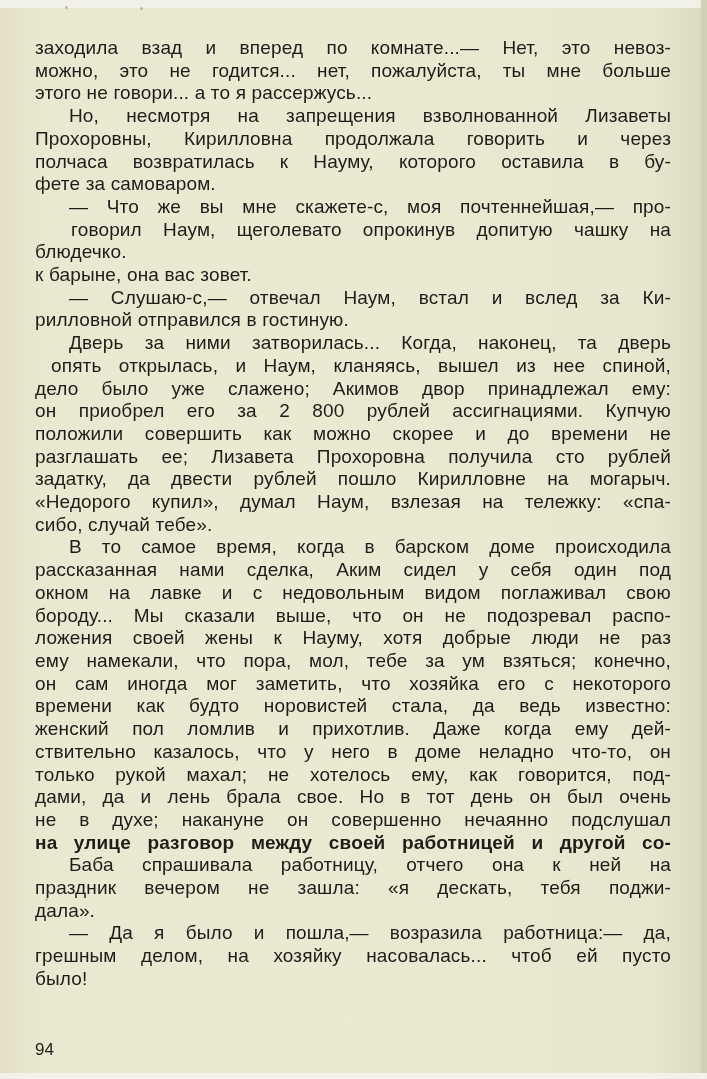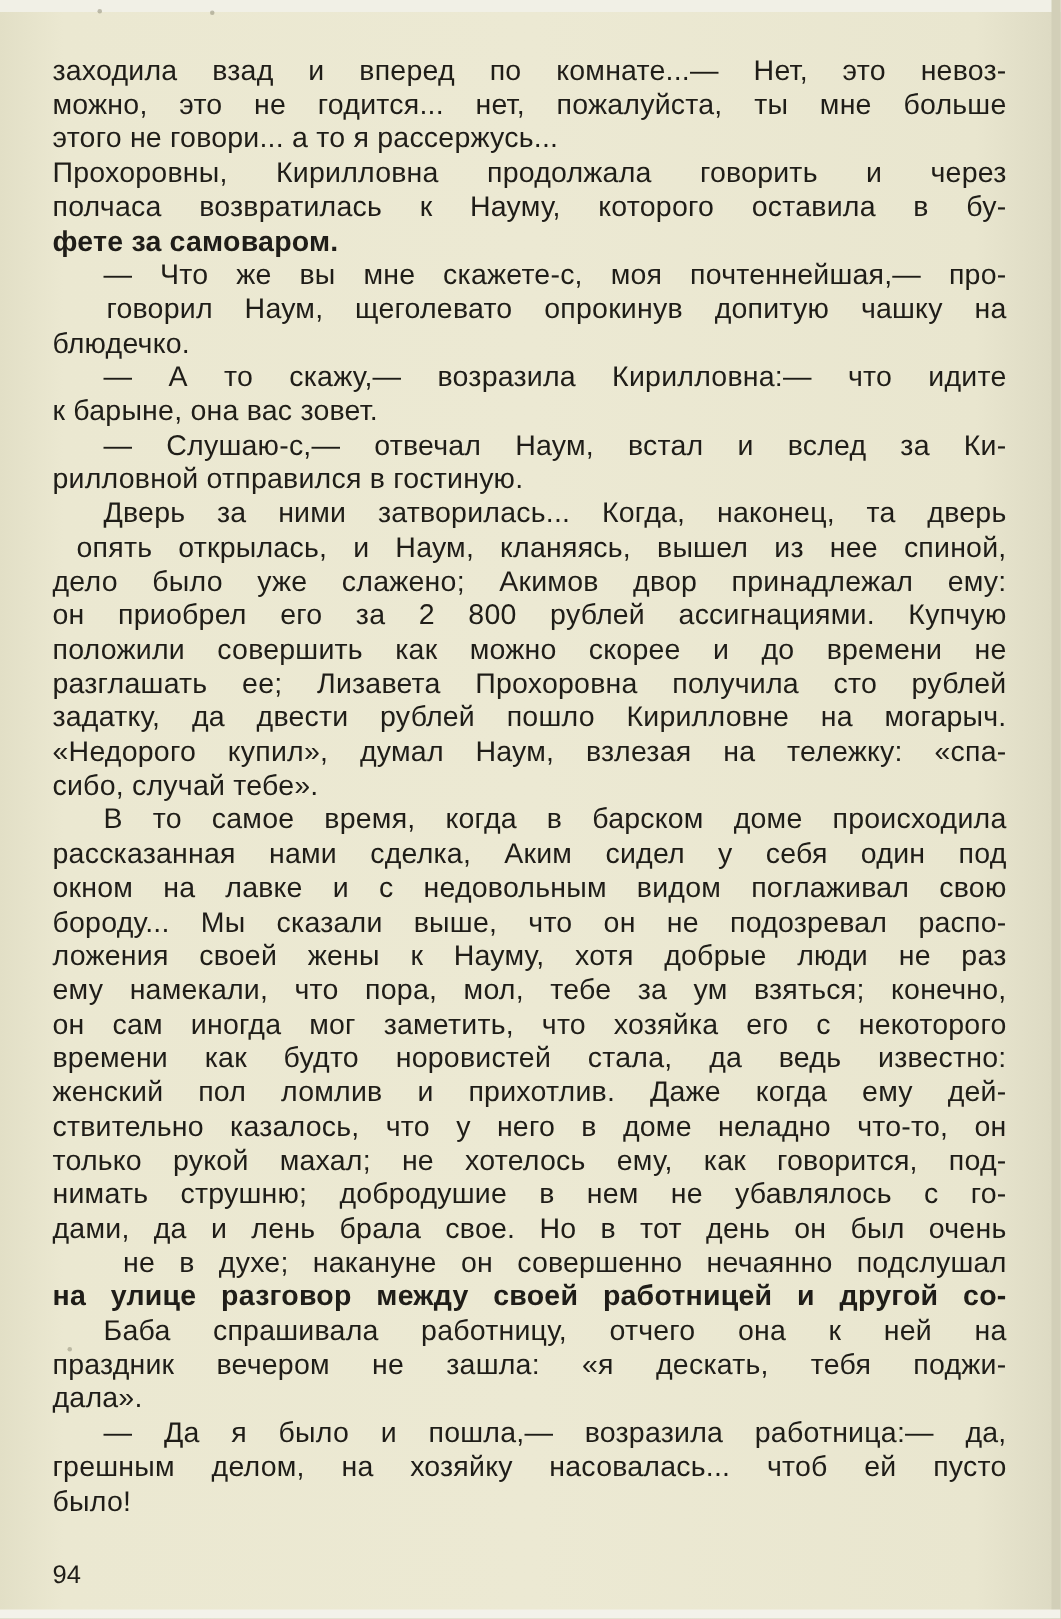--- a/index.html
+++ b/index.html
@@ -54,27 +54,27 @@
 
   <span class="speck" style="left:65px; top:6px;"></span>
   <span class="speck" style="left:140px; top:7px;"></span>
   <span class="speck" style="left:45px; top:898px;"></span>
 
   <div class="text-block" id="text-block">
 
     <span class="line" style="text-align: left;"><span style="white-space: nowrap; word-spacing: 0px;">заходила взад и вперед по комнате...— Нет, это невоз-</span></span>
     <span class="line" style="text-align: left;"><span style="white-space: nowrap; word-spacing: 0px;">можно, это не годится... нет, пожалуйста, ты мне больше</span></span>
     <span class="line last"><span style="white-space: nowrap;">этого не говори... а то я рассержусь...</span></span>
+    <span class="line indent" style="text-align: left;"><span style="white-space: nowrap; word-spacing: 0px;">Но, несмотря на запрещения взволнованной Лизаветы</span></span>
     <span class="line" style="text-align: left;"><span style="white-space: nowrap; word-spacing: 0px;">Прохоровны, Кирилловна продолжала говорить и через</span></span>
     <span class="line" style="text-align: left;"><span style="white-space: nowrap; word-spacing: 0px;">полчаса возвратилась к Науму, которого оставила в бу-</span></span>
-    <span class="line last"><span style="white-space: nowrap; font-weight: bold;">фете за самоваром.</span></span>
+    <span class="line last"><span style="white-space: nowrap;">фете за самоваром.</span></span>
     <span class="line indent" style="text-align: left;"><span style="white-space: nowrap; word-spacing: 0px;">— Что же вы мне скажете-с, моя почтеннейшая,— про-</span></span>
     <span class="line" style="text-align: left; margin-left: 36px;"><span style="white-space: nowrap; word-spacing: 0px;">говорил Наум, щеголевато опрокинув допитую чашку на</span></span>
     <span class="line last"><span style="white-space: nowrap;">блюдечко.</span></span>
-    <span class="line indent" style="text-align: left;"><span style="white-space: nowrap; word-spacing: 0px;">— А то скажу,— возразила Кирилловна:— что идите</span></span>
     <span class="line last"><span style="white-space: nowrap;">к барыне, она вас зовет.</span></span>
     <span class="line indent" style="text-align: left;"><span style="white-space: nowrap; word-spacing: 0px;">— Слушаю-с,— отвечал Наум, встал и вслед за Ки-</span></span>
     <span class="line last"><span style="white-space: nowrap;">рилловной отправился в гостиную.</span></span>
     <span class="line indent" style="text-align: left;"><span style="white-space: nowrap; word-spacing: 0px;">Дверь за ними затворилась... Когда, наконец, та дверь</span></span>
     <span class="line" style="text-align: left;"><span style="white-space: nowrap; word-spacing: 0px; margin-left: 16px;">опять открылась, и Наум, кланяясь, вышел из нее спиной,</span></span>
     <span class="line" style="text-align: left;"><span style="white-space: nowrap; word-spacing: 0px;">дело было уже слажено; Акимов двор принадлежал ему:</span></span>
     <span class="line" style="text-align: left;"><span style="white-space: nowrap; word-spacing: 0px;">он приобрел его за 2 800 рублей ассигнациями. Купчую</span></span>
     <span class="line" style="text-align: left;"><span style="white-space: nowrap; word-spacing: 0px;">положили совершить как можно скорее и до времени не</span></span>
     <span class="line" style="text-align: left;"><span style="white-space: nowrap; word-spacing: 0px;">разглашать ее; Лизавета Прохоровна получила сто рублей</span></span>
     <span class="line" style="text-align: left;"><span style="white-space: nowrap; word-spacing: 0px;">задатку, да двести рублей пошло Кирилловне на могарыч.</span></span>
@@ -84,23 +84,22 @@
     <span class="line" style="text-align: left;"><span style="white-space: nowrap; word-spacing: 0px;">рассказанная нами сделка, Аким сидел у себя один под</span></span>
     <span class="line" style="text-align: left;"><span style="white-space: nowrap; word-spacing: 0px;">окном на лавке и с недовольным видом поглаживал свою</span></span>
     <span class="line" style="text-align: left;"><span style="white-space: nowrap; word-spacing: 0px;">бороду... Мы сказали выше, что он не подозревал распо-</span></span>
     <span class="line" style="text-align: left;"><span style="white-space: nowrap; word-spacing: 0px;">ложения своей жены к Науму, хотя добрые люди не раз</span></span>
     <span class="line" style="text-align: left;"><span style="white-space: nowrap; word-spacing: 0px;">ему намекали, что пора, мол, тебе за ум взяться; конечно,</span></span>
     <span class="line" style="text-align: left;"><span style="white-space: nowrap; word-spacing: 0px;">он сам иногда мог заметить, что хозяйка его с некоторого</span></span>
     <span class="line" style="text-align: left;"><span style="white-space: nowrap; word-spacing: 0px;">времени как будто норовистей стала, да ведь известно:</span></span>
     <span class="line" style="text-align: left;"><span style="white-space: nowrap; word-spacing: 0px;">женский пол ломлив и прихотлив. Даже когда ему дей-</span></span>
     <span class="line" style="text-align: left;"><span style="white-space: nowrap; word-spacing: 0px;">ствительно казалось, что у него в доме неладно что-то, он</span></span>
     <span class="line" style="text-align: left;"><span style="white-space: nowrap; word-spacing: 0px;">только рукой махал; не хотелось ему, как говорится, под-</span></span>
-    <span class="line" style="text-align: left;"><span style="white-space: nowrap; word-spacing: 0px;">нимать струшню; добродушие в нем не убавлялось с го-</span></span>
     <span class="line" style="text-align: left;"><span style="white-space: nowrap; word-spacing: 0px;">дами, да и лень брала свое. Но в тот день он был очень</span></span>
-    <span class="line" style="text-align: left;"><span style="white-space: nowrap; word-spacing: 0px; margin-left: 47px;">не в духе; накануне он совершенно нечаянно подслушал</span></span>
+    <span class="line" style="text-align: left;"><span style="white-space: nowrap; word-spacing: 0px;">не в духе; накануне он совершенно нечаянно подслушал</span></span>
     <span class="line" style="text-align: left; font-weight: bold;"><span style="white-space: nowrap; word-spacing: 0px;">на улице разговор между своей работницей и другой со-</span></span>
     <span class="line indent" style="text-align: left;"><span style="white-space: nowrap; word-spacing: 0px;">Баба спрашивала работницу, отчего она к ней на</span></span>
     <span class="line" style="text-align: left;"><span style="white-space: nowrap; word-spacing: 0px;">праздник вечером не зашла: «я дескать, тебя поджи-</span></span>
     <span class="line last"><span style="white-space: nowrap;">дала».</span></span>
     <span class="line indent" style="text-align: left;"><span style="white-space: nowrap; word-spacing: 0px;">— Да я было и пошла,— возразила работница:— да,</span></span>
     <span class="line" style="text-align: left;"><span style="white-space: nowrap; word-spacing: 0px;">грешным делом, на хозяйку насовалась... чтоб ей пусто</span></span>
     <span class="line last"><span style="white-space: nowrap;">было!</span></span>
   </div>
 
   <div class="page-number">94</div>

